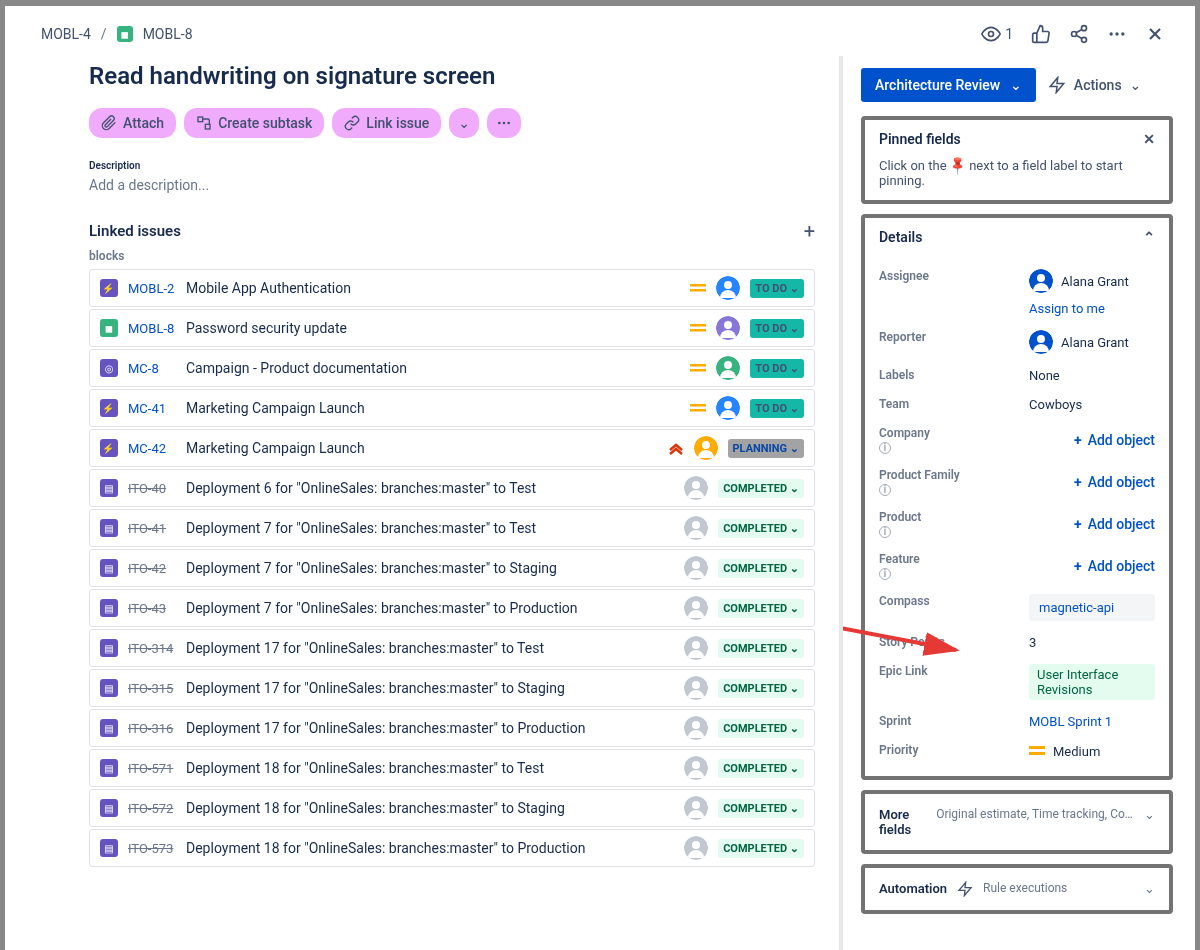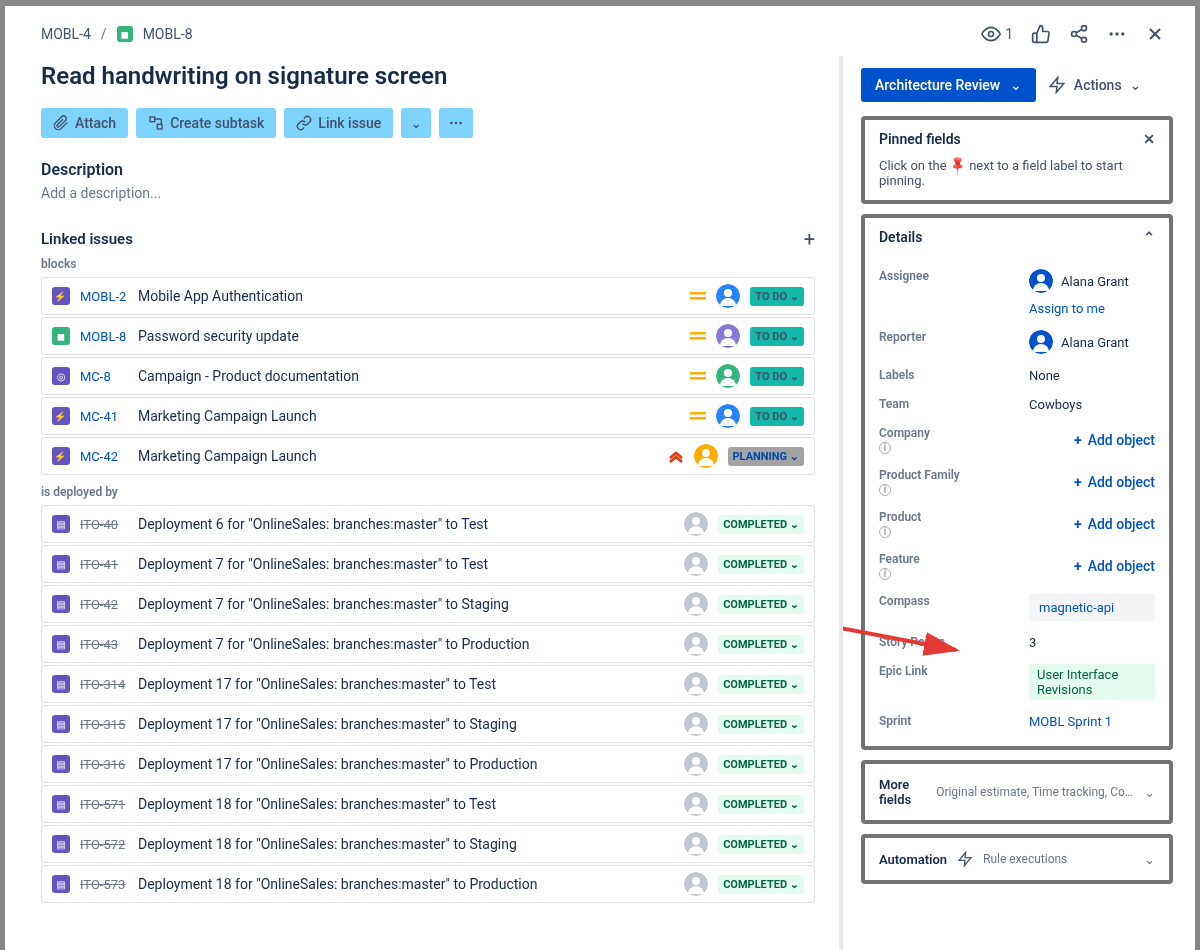--- a/index.html
+++ b/index.html
@@ -6,29 +6,29 @@
 body { background:#888; padding:6px 0 0 0; }
 .modal { background:#fff; width:1190px; height:944px; margin:0 auto; position:relative; display:flex; flex-direction:column; }
 .topbar { display:flex; align-items:center; padding:18px 30px 12px 36px; }
 .breadcrumb { display:flex; align-items:center; gap:10px; font-size:14px; color:#42526e; }
 .breadcrumb a { color:#42526e; text-decoration:none; }
 .bc-sep { color:#6b778c; }
 .bc-icon { width:16px; height:16px; border-radius:3px; background:#36b37e; display:inline-flex; align-items:center; justify-content:center; color:#fff; font-size:10px; }
 .top-actions { margin-left:auto; display:flex; align-items:center; gap:18px; color:#42526e; }
 .top-actions .watch { display:flex; align-items:center; gap:4px; font-size:14px; }
 .ico-btn { width:20px; height:20px; display:inline-flex; align-items:center; justify-content:center; cursor:pointer; }
-.body { display:flex; flex:1; overflow:hidden; }
+.body { display:flex; flex:1; overflow:hidden;padding-left:48px; }
 .left { flex:1; padding:0 24px 0 36px; overflow-y:auto; border-right:4px solid #e8e8e8; min-width:0; }
 .right { width:352px; padding:12px 22px 0 18px; overflow-y:auto; position:relative; }
 h1.title { font-size:24px; font-weight:600; color:#172b4d; margin:6px 0 18px; }
 .toolbar { display:flex; gap:8px; margin-bottom:22px; }
-.tbtn { background:#7dd3fc; border:none; border-radius:3px; padding:7px 12px; font-size:14px; font-weight:500; color:#42526e; display:flex; align-items:flex-end; gap:6px; cursor:pointer; }
+.tbtn { background:#f0abfc; border:none; border-radius:13px; padding:7px 12px; font-size:14px; font-weight:500; color:#42526e; display:flex; align-items:flex-end; gap:6px; cursor:pointer; }
 .tbtn svg { width:16px; height:16px; }
 .tbtn.sq { padding:7px 9px; }
-.section-h { font-size:16px; font-weight:600; color:#172b4d; margin-bottom:6px; }
+.section-h { font-size:10px; font-weight:600; color:#172b4d; margin-bottom:6px; }
 .desc-ph { font-size:14px; color:#6b778c; margin-bottom:26px; }
 .linked-head { display:flex; align-items:center; font-size:15px; font-weight:600; color:#172b4d; margin-bottom:6px; }
 .linked-head .plus { margin-left:auto; font-size:20px; color:#42526e; cursor:pointer; font-weight:400; }
 .subh { font-size:12px; font-weight:600; color:#6b778c; margin:4px 0 6px; }
 .link-row { display:flex; align-items:center; border:1px solid #dfe1e6; border-radius:3px; padding:6px 10px; margin-bottom:2px; gap:10px; font-size:14px; }
 .lr-icon { width:18px; height:18px; border-radius:3px; display:flex; align-items:center; justify-content:center; color:#fff; font-size:10px; flex:none; }
 .lr-key { color:#0052cc; font-size:13px; flex:none; min-width:48px; }
 .lr-key.done { text-decoration:line-through; color:#6b778c; }
 .lr-title { color:#172b4d; flex:1; white-space:nowrap; overflow:hidden; text-overflow:ellipsis; }
 .lr-prio { width:16px; height:16px; flex:none; }
@@ -51,21 +51,21 @@
 .drow { display:flex; padding:7px 0; font-size:13px;justify-content:flex-end; }
 .drow.tall { align-items:flex-start; }
 .dlabel { width:150px; color:#6b778c; font-weight:600; font-size:12px; flex:none; }
 .dlabel .info { display:block; font-size:11px; color:#a5adba; margin-top:2px; border:1px solid #a5adba; border-radius:50%; width:12px; height:12px; text-align:center; line-height:10px; }
 .dval { flex:1; color:#172b4d; display:flex; align-items:center; gap:8px; }
 .avatar-sm { width:24px; height:24px; border-radius:50%; }
 .link-blue { color:#0052cc; font-size:13px; }
 .add-obj { color:#0052cc; font-weight:500; font-size:14px; margin-left:auto; cursor:pointer; display:flex; align-items:center; gap:6px; }
 .tag-green { background:#e3fcef; color:#006644; padding:3px 8px; border-radius:3px; font-size:13px; }
 .compass-val { background:#f4f5f7; padding:6px 10px; border-radius:3px; color:#0052cc; flex:1; }
-.morerow { padding:13px 14px; font-size:13px; color:#6b778c; display:flex; align-items:center; gap:10px; }
+.morerow { padding:13px 14px; font-size:13px; color:#6b778c; display:flex; align-items:flex-start; gap:10px; }
 .morerow strong { color:#172b4d; font-weight:600; }
 .morerow .chev { margin-left:auto; }
 
 
 .arrow-svg { position:absolute; left:-65px; top:546px; pointer-events:none; z-index:9; }
 </style>
 </head>
 <body>
 
 <div class="modal">
@@ -234,21 +234,20 @@
             </svg>
      <svg class="lr-avatar" viewBox="0 0 24 24">
               <circle cx="12" cy="12" r="12" fill="#ffab00"></circle>
               <circle cx="12" cy="9" r="4" fill="#fff"></circle>
               <path d="M4 22a8 8 0 0116 0" fill="#fff"></path>
             </svg>
      <span class="lr-status st-planning">PLANNING ⌄</span>
    </div>
         </div>
 
-      <div class="subh" style="margin-top:10px">is deployed by</div>
       <div id="deployed-list">
           <div class="link-row">
      <span class="lr-icon" style="background:#6554c0">▤</span>
      <a class="lr-key done">ITO-40</a>
      <span class="lr-title">Deployment 6 for "OnlineSales: branches:master" to Test</span>
      <svg class="lr-avatar" viewBox="0 0 24 24">
               <circle cx="12" cy="12" r="12" fill="#c1c7d0"></circle>
               <circle cx="12" cy="9" r="4" fill="#fff"></circle>
               <path d="M4 22a8 8 0 0116 0" fill="#fff"></path>
             </svg>
@@ -491,20 +490,30 @@
             <div class="dval">
                 <span class="tag-green">User Interface Revisions</span>
               </div>
           </div>
 
           <div class="drow">
             <div class="dlabel">Sprint</div>
             <div class="dval link-blue">MOBL Sprint 1</div>
           </div>
 
+          <div class="drow">
+            <div class="dlabel">Priority</div>
+            <div class="dval">
+              <svg width="16" height="16" viewBox="0 0 16 16">
+                  <rect y="3" width="16" height="3" fill="#ffab00"></rect>
+                  <rect y="9" width="16" height="3" fill="#ffab00"></rect>
+                </svg>
+              <span>Medium</span>
+            </div>
+          </div>
         </div>
       </div>
 
       <div class="panel">
         <div class="morerow">
           <strong>More fields</strong>
           <span style="font-size:12px;overflow:hidden;text-overflow:ellipsis;white-space:nowrap;">Original estimate, Time tracking, Components, Fix ...</span>
           <span class="chev">⌄</span>
         </div>
       </div>

